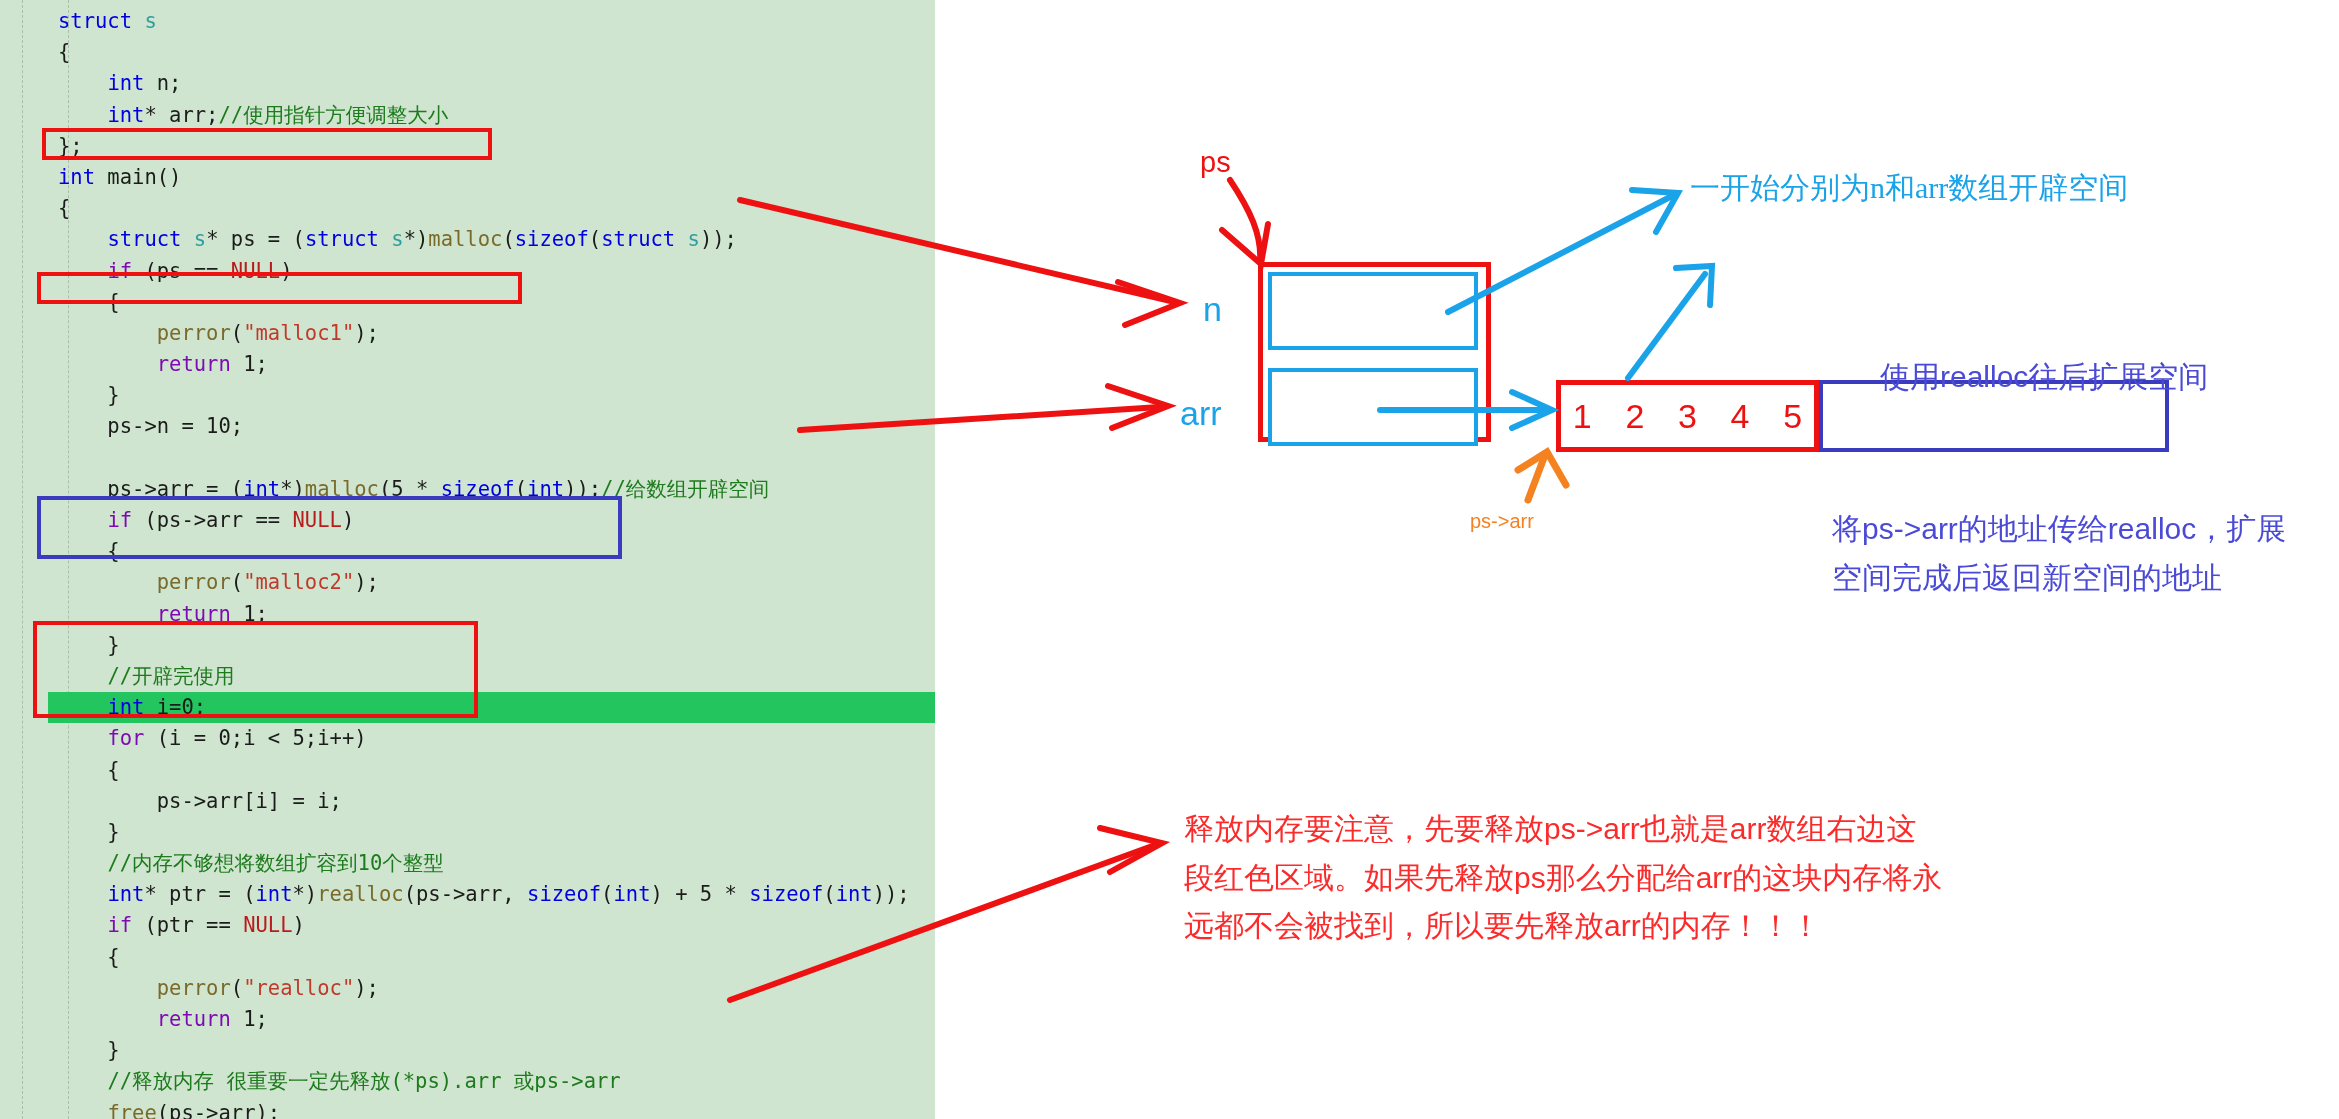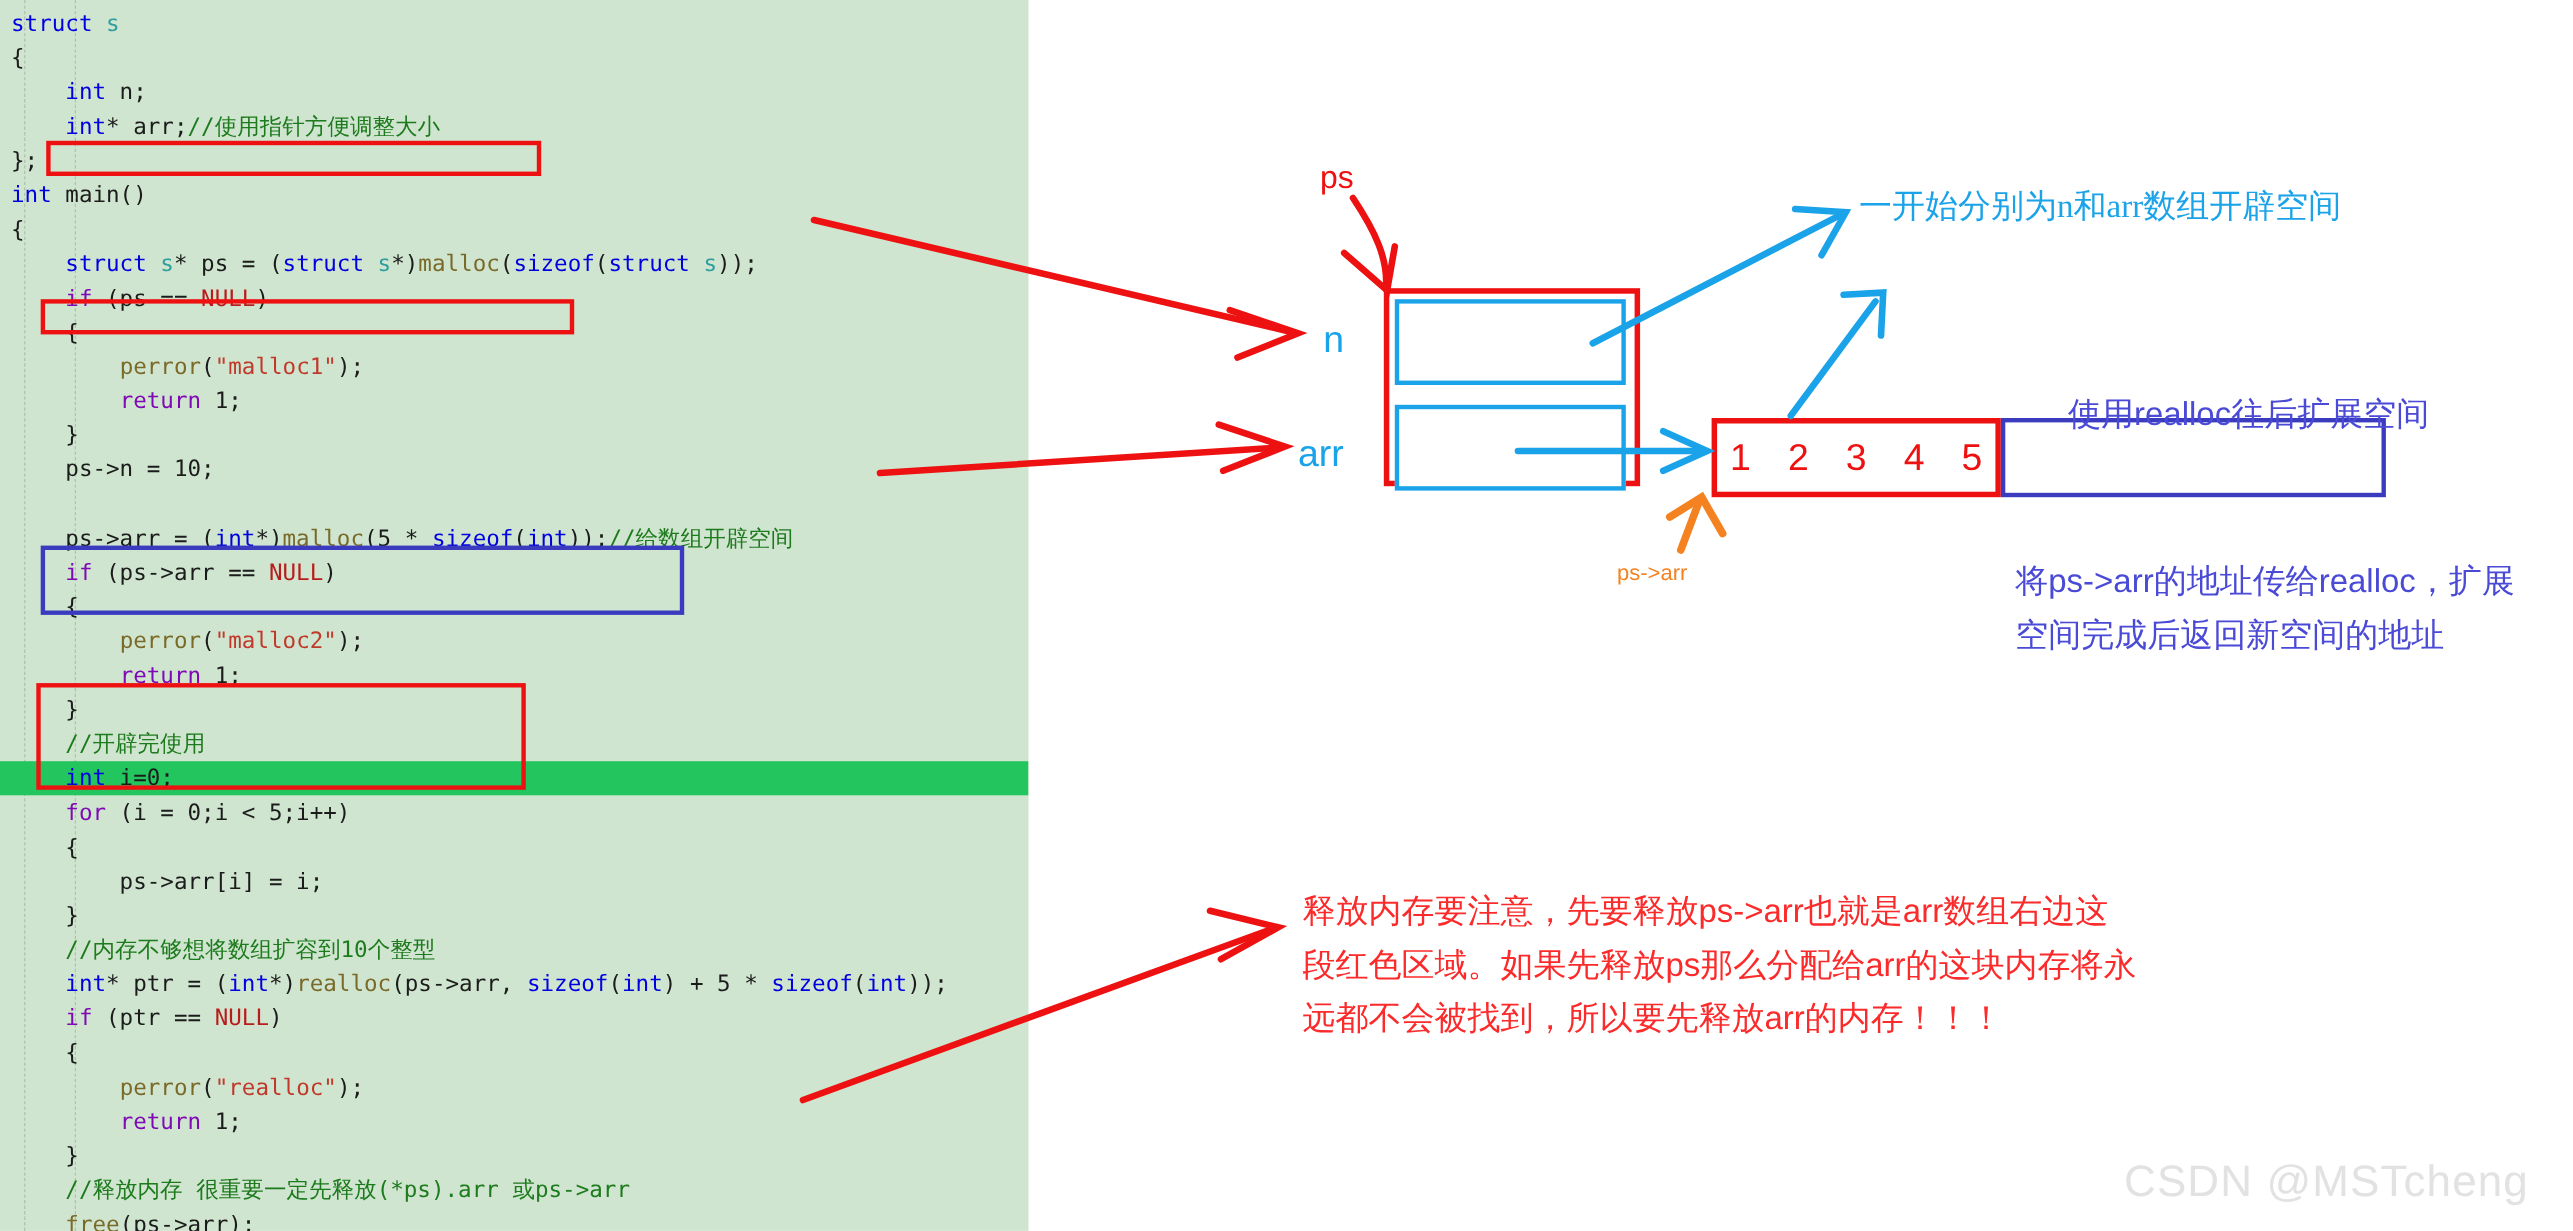--- a/index.html
+++ b/index.html
@@ -21,21 +21,21 @@
   }
   #code-lines {
     position: absolute; left: 0; top: 6px;
     width: 935px;
     font-family: "DejaVu Sans Mono", "Liberation Mono", monospace;
     font-size: 20.5px;
     line-height: 31.2px;
     white-space: pre;
     color: #1b1b1b;
   }
-  .ln { position: relative; height: 31.2px; padding-left: 10px; }
+  .ln { position: relative; height: 31.2px; padding-left: 10px; margin-left: 48px; }
   .ln.hl { background: #22c55e; }
   
   .guide1, .guide2 {
     position:absolute; top:0; width:1px; height:1119px;
     border-left: 1px dashed #a9bfa9;
   }
   .guide1 { left: 22px; }
   .guide2 { left: 68px; }
 
   
@@ -134,21 +134,20 @@
   <span class="lbl lbl-red" style="left:1200px; top:146px; font-size:29px;">ps</span>
   <span class="lbl lbl-blue" style="left:1203px; top:290px; font-size:34px;">n</span>
   <span class="lbl lbl-blue" style="left:1180px; top:394px; font-size:34px;">arr</span>
   <span class="lbl lbl-orange" style="left:1470px; top:510px; font-size:20px;">ps-&gt;arr</span>
 
   <div class="note note-blue" style="left:1690px; top:164px; width:480px;font-family:Liberation Serif, serif;">一开始分别为n和arr数组开辟空间</div>
   <div class="note note-purple" style="left:1880px; top:312px; width:440px;">使用realloc往后扩展空间</div>
   <div class="note note-purple" style="left:1832px; top:464px; width:460px;">将ps-&gt;arr的地址传给realloc，扩展空间完成后返回新空间的地址</div>
   <div class="note note-red" style="left:1172px; top:805px; width:760px;margin-left:12px;">释放内存要注意，先要释放ps-&gt;arr也就是arr数组右边这段红色区域。如果先释放ps那么分配给arr的这块内存将永远都不会被找到，所以要先释放arr的内存！！！</div>
 
-  <div id="watermark">CSDN @MSTcheng</div>
 
   <svg id="overlay" viewBox="0 0 2339 1119">
 
     <g stroke="#ee1111" stroke-width="6" fill="none" stroke-linecap="round">
       <path d="M 740 200 L 1175 302"></path>
       <path d="M 1118 282 L 1180 303 L 1125 325"></path>
     </g>
 
     <g stroke="#ee1111" stroke-width="6" fill="none" stroke-linecap="round">
       <path d="M 800 430 L 1160 407"></path>

